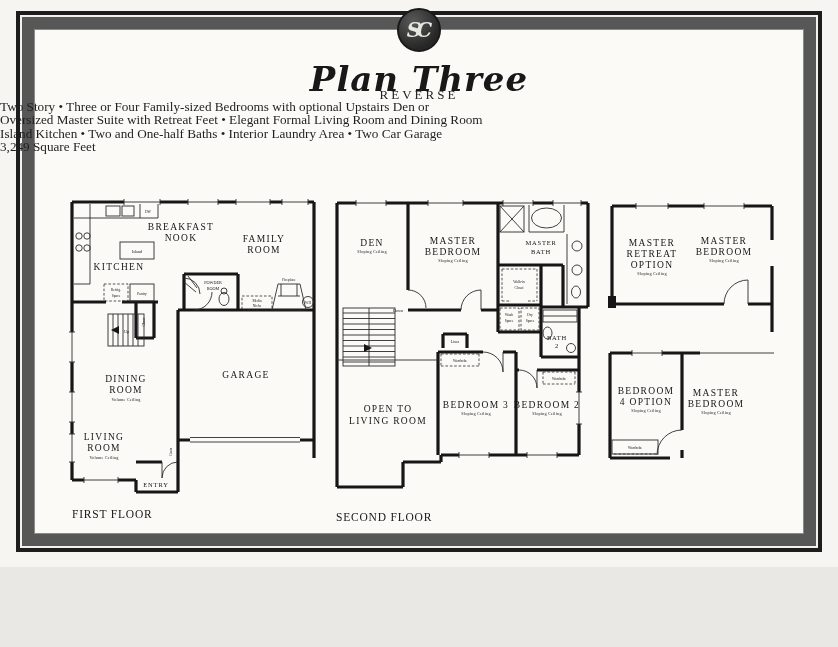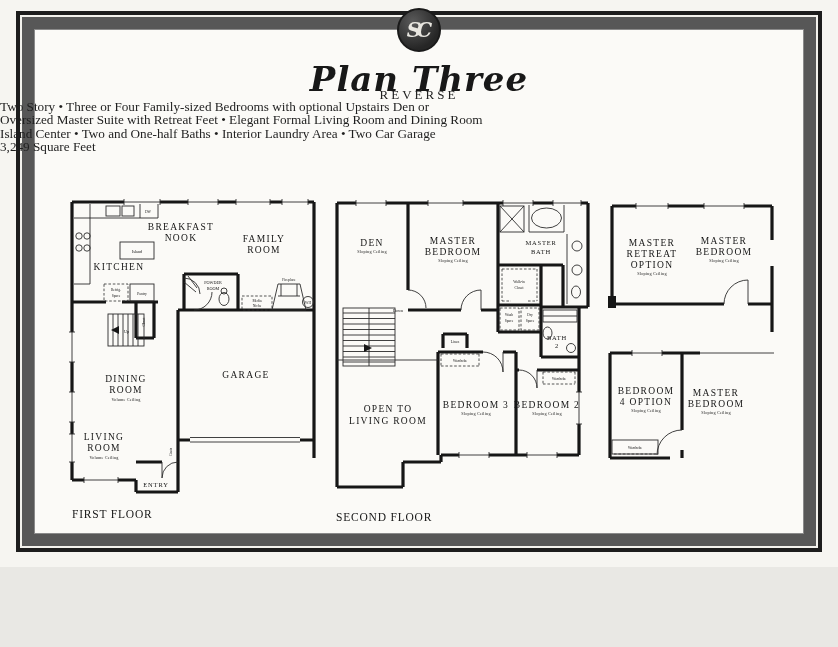--- a/index.html
+++ b/index.html
@@ -49,21 +49,21 @@
   <div class="logo">
     <span class="mono">SC</span>
   </div>
 
   <h1 class="title">Plan Three</h1>
   <div class="subtitle">REVERSE</div>
 
   <div class="desc">
     <div>Two Story • Three or Four Family-sized Bedrooms with optional Upstairs Den or</div>
     <div>Oversized Master Suite with Retreat Feet • Elegant Formal Living Room and Dining Room</div>
-    <div>Island Center • Two and One-half Baths • Interior Laundry Area • Two Car Garage</div>
+    <div>Island Kitchen • Two and One-half Baths • Interior Laundry Area • Two Car Garage</div>
     <div>3,249 Square Feet</div>
   </div>
 
   <svg class="plan" style="left:66px;top:186px" width="254" height="322" viewBox="0 0 254 322">
 
     <g class="w">
       <path d="M6,16 H248 M6,16 V294 M6,294 H70 M70,294 V306 M70,306 H112 M112,306 V124
                M248,16 V254 M248,254 V272 M112,254 H124 M234,254 H248
                M112,124 H248 M6,116 H40 M56,116 H92
                M70,116 V152 M88,116 V152 M70,152 H88

